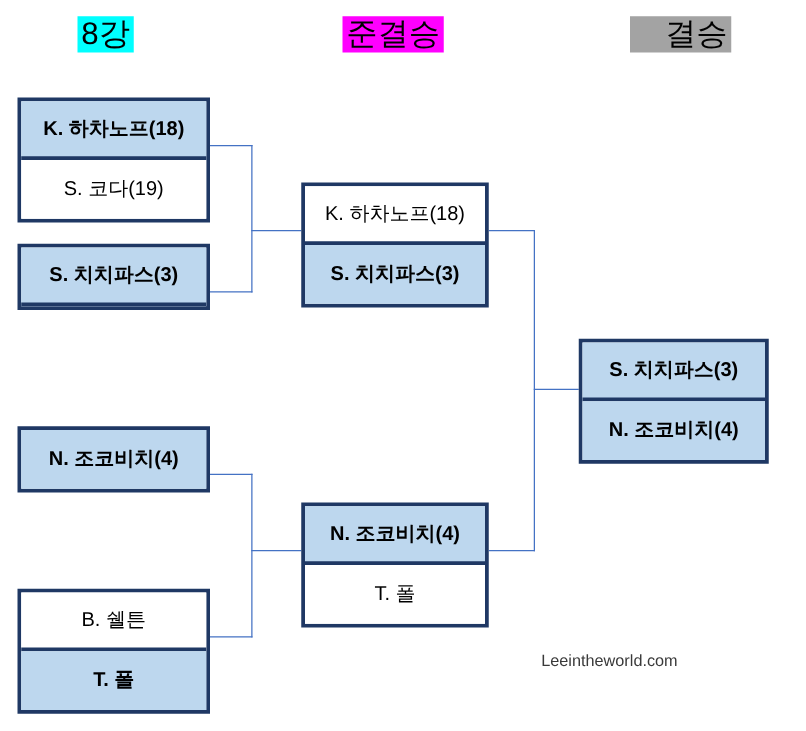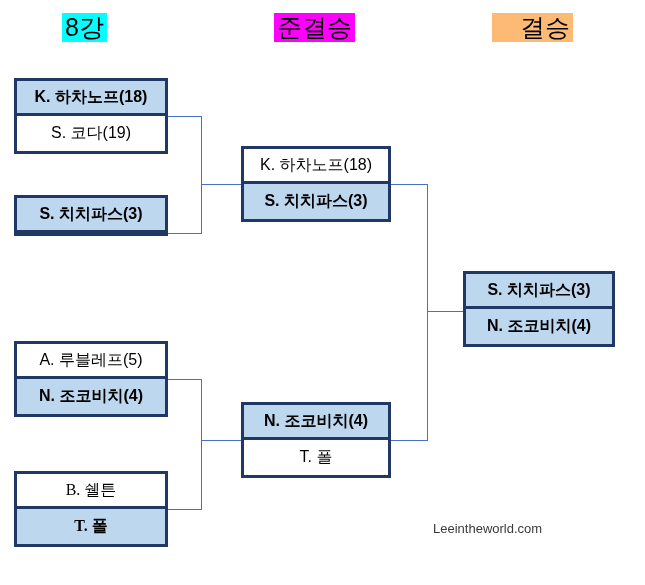--- a/index.html
+++ b/index.html
@@ -21,30 +21,30 @@
     position: absolute;
     font-size: 25px;
     line-height: 1.05;
     color: #000000;
     white-space: nowrap;
     padding: 1px 3px 2px 3px;
     letter-spacing: 0px;
   }
   #hdr-qf   { left: 62px;  top: 13px; background: #00FFFF; }
   #hdr-sf   { left: 274px; top: 13px; background: #FF00FF; }
-  #hdr-fin  { left: 492px; top: 13px; background: #fdba74; padding-left: 28px; }
+  #hdr-fin  { left: 504px; top: 13px; background: #a3a3a3; padding-left: 28px; }
 
   
   .match {
     position: absolute;
     border: 3px solid #1F3864;
     background: #ffffff;
   }
   .slot {
-    height: 35px;
+    height: 47px;
     display: flex;
     align-items: center;
     justify-content: center;
     font-size: 16px;
     color: #000000;
     background: #ffffff;
     white-space: nowrap;
     overflow: hidden;
   }
   .slot.top {
@@ -53,21 +53,21 @@
   .slot.winner {
     background: #BDD7EE;
     font-weight: bold;
   }
 
   
   .qf { left: 14px; width: 154px; }
   #qf1 { top: 78px; }
   #qf2 { top: 195px; }
   #qf3 { top: 341px; }
-  #qf4 { top: 471px; font-family: Liberation Serif, serif; }
+  #qf4 { top: 471px; }
 
   
   .sf { left: 241px; width: 150px; }
   #sf1 { top: 146px; }
   #sf2 { top: 402px; }
 
   
   .fin { left: 463px; width: 152px; }
   #fin1 { top: 271px; }
 
@@ -123,21 +123,20 @@
 <div id="qf1" class="match qf">
   <div class="slot top winner">K. 하차노프(18)</div>
   <div class="slot">S. 코다(19)</div>
 </div>
 
 <div id="qf2" class="match qf">
   <div class="slot top winner">S. 치치파스(3)</div>
 </div>
 
 <div id="qf3" class="match qf">
-  <div class="slot top">A. 루블레프(5)</div>
   <div class="slot winner">N. 조코비치(4)</div>
 </div>
 
 <div id="qf4" class="match qf">
   <div class="slot top">B. 쉘튼</div>
   <div class="slot winner">T. 폴</div>
 </div>
 
 <div id="sf1" class="match sf">
   <div class="slot top">K. 하차노프(18)</div>

